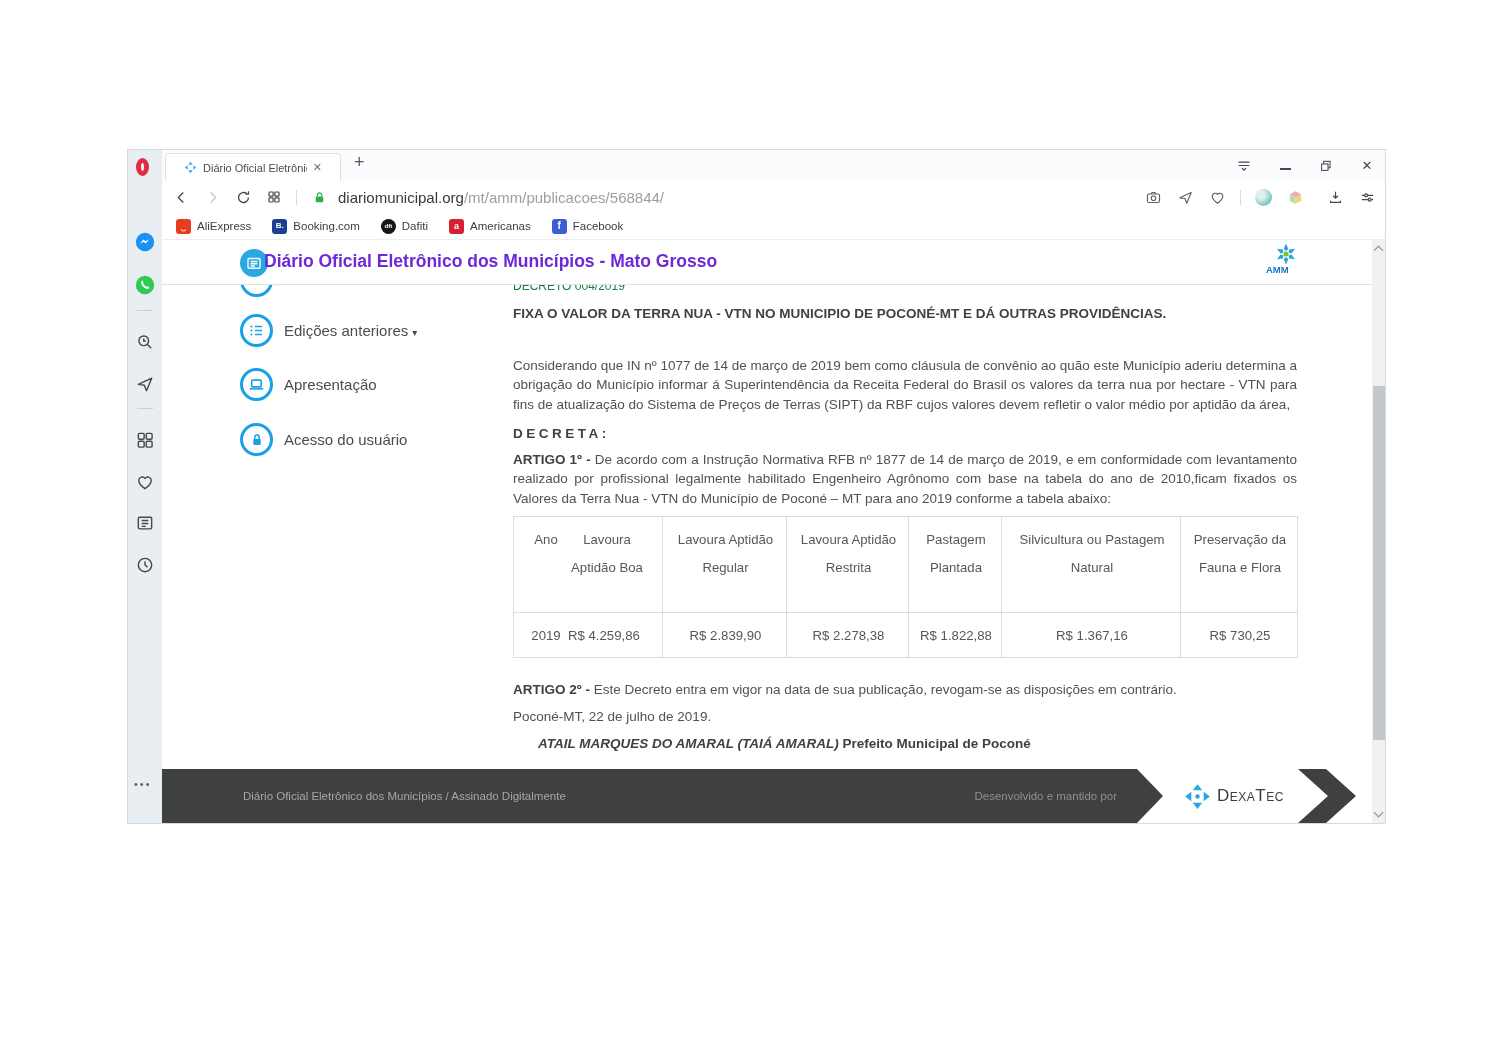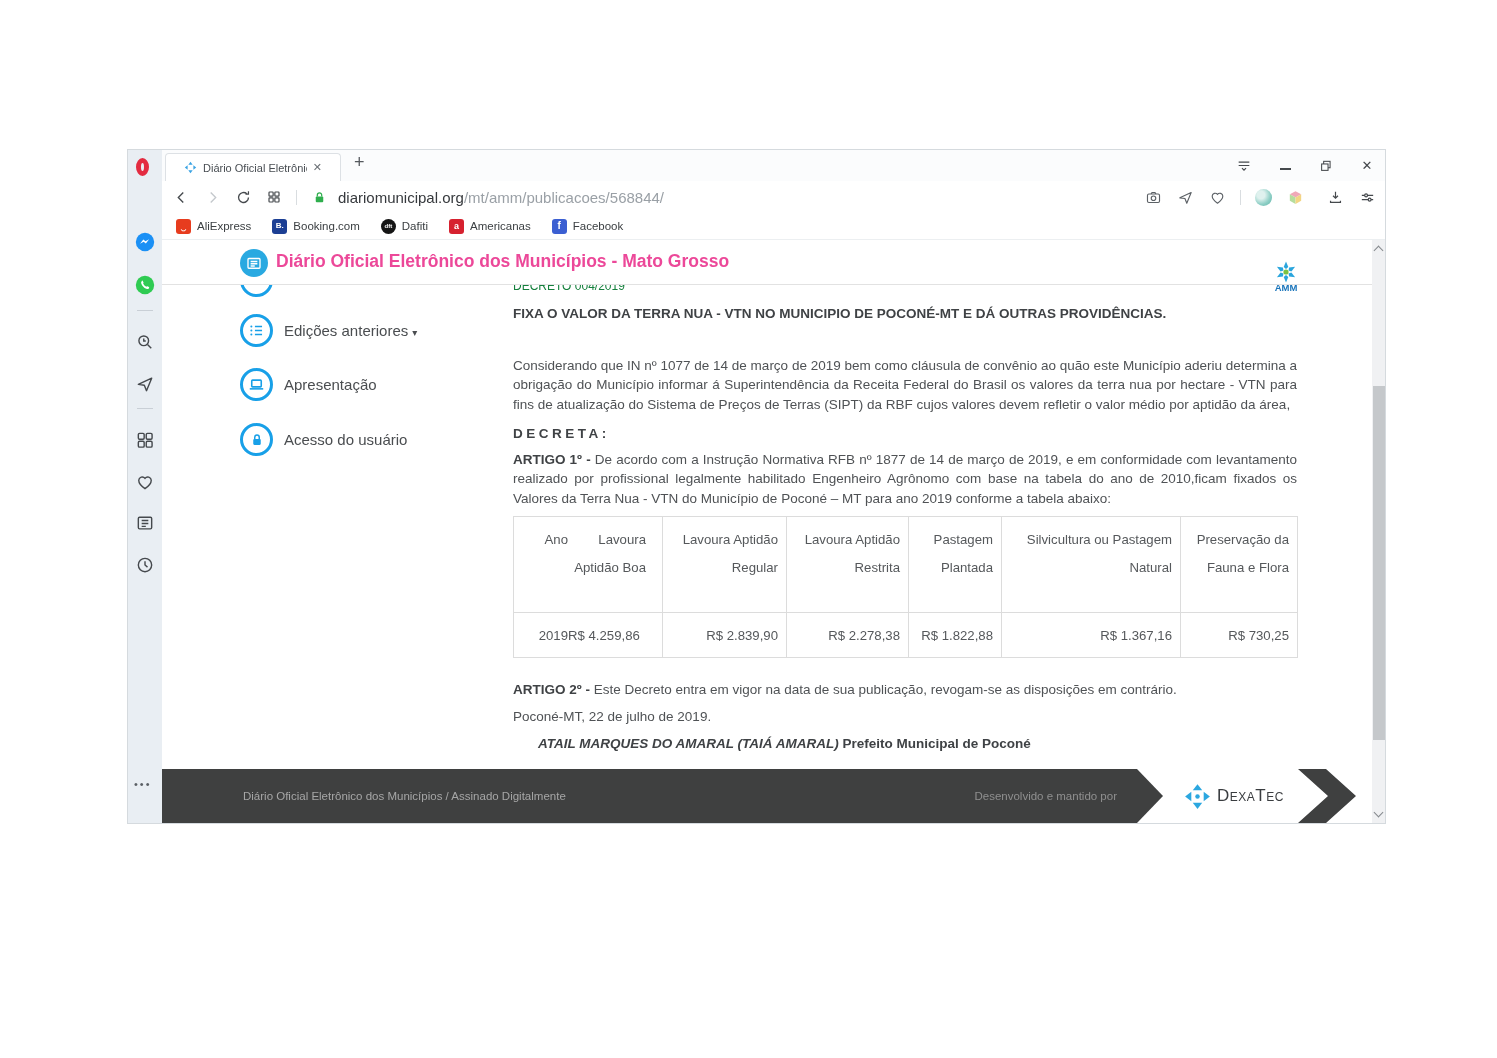--- a/index.html
+++ b/index.html
@@ -55,22 +55,22 @@
   .bm-amer { background:#d6212f; font-size:9px; }
   .bm-fb { background:#3b5fd2; font-size:10px; }
 
   
   .viewport { position:relative; flex:1; background:#fff; overflow:hidden; }
 
   .pageheader { position:absolute; left:0; top:0; width:1210px; height:45px; background:#fff;
                 border-bottom:1px solid #e2e2e2; z-index:5; }
   .ph-ico { position:absolute; left:78px; top:9px; width:28px; height:28px; border-radius:50%;
             background:#29a9e1; display:flex; align-items:center; justify-content:center; }
-  .ph-title { position:absolute; left:114px; top:11px; font-size:17.5px; font-weight:700; color:#ec4899; }
-  .amm { position:absolute; left:1104px; top:20px; width:40px; text-align:center; }
+  .ph-title { position:absolute; left:102px; top:11px; font-size:17.5px; font-weight:700; color:#6d28d9; }
+  .amm { position:absolute; left:1104px; top:2px; width:40px; text-align:left; }
   .amm-caption { font-size:9.5px; font-weight:700; color:#1b75bb; margin-top:-2px; }
 
   .decreto-sliver { position:absolute; left:351px; top:39px; z-index:1; font-size:12px;
                     font-weight:400; color:#15803d; }
 
   
   .pnav-circle { position:absolute; left:78px; width:33px; height:33px; border-radius:50%;
                  border:3px solid #18a0e8; display:flex; align-items:center; justify-content:center;
                  background:#fff; z-index:2; }
   .pnav-label { position:absolute; left:122px; font-size:15px; color:#4a4d50; line-height:33px; }
@@ -79,21 +79,21 @@
   
   .doc { position:absolute; font-size:13.5px; color:#4f5255; line-height:19.4px; width:784px; left:351px; }
   .b { font-weight:700; color:#3f4245; }
   .just { text-align:justify; }
   .decreta { letter-spacing:3.5px; }
   .sig-i { font-weight:700; font-style:italic; color:#3f4245;margin-left:25px; }
 
   
   table.vtn { position:absolute; left:351px; top:276px; width:784px; border-collapse:collapse;
               table-layout:fixed; font-size:13.2px; color:#55585b; }
-  .vtn th, .vtn td { border:1px solid #dcdcdc; text-align:right; font-weight:400; }
+  .vtn th, .vtn td { border:1px solid #dcdcdc; text-align:center; font-weight:400; }
   .vtn th { height:96px; vertical-align:top; padding:9px 8px 0 10px; line-height:28px; }
   .vtn td { height:45px; padding:0 8px 0 10px; }
   .cell2 { display:flex; align-items:flex-start; }
   .cell2 .c-a { width:44px; flex:none; }
   .cell2 .c-b { width:78px; }
   .drow .cell2 { align-items:center; }
   .drow .c-b { width:auto; white-space:nowrap; }
 
   
   .pfooter { position:absolute; left:0; bottom:0; width:1210px; height:54px; background:#fff; z-index:4; }

